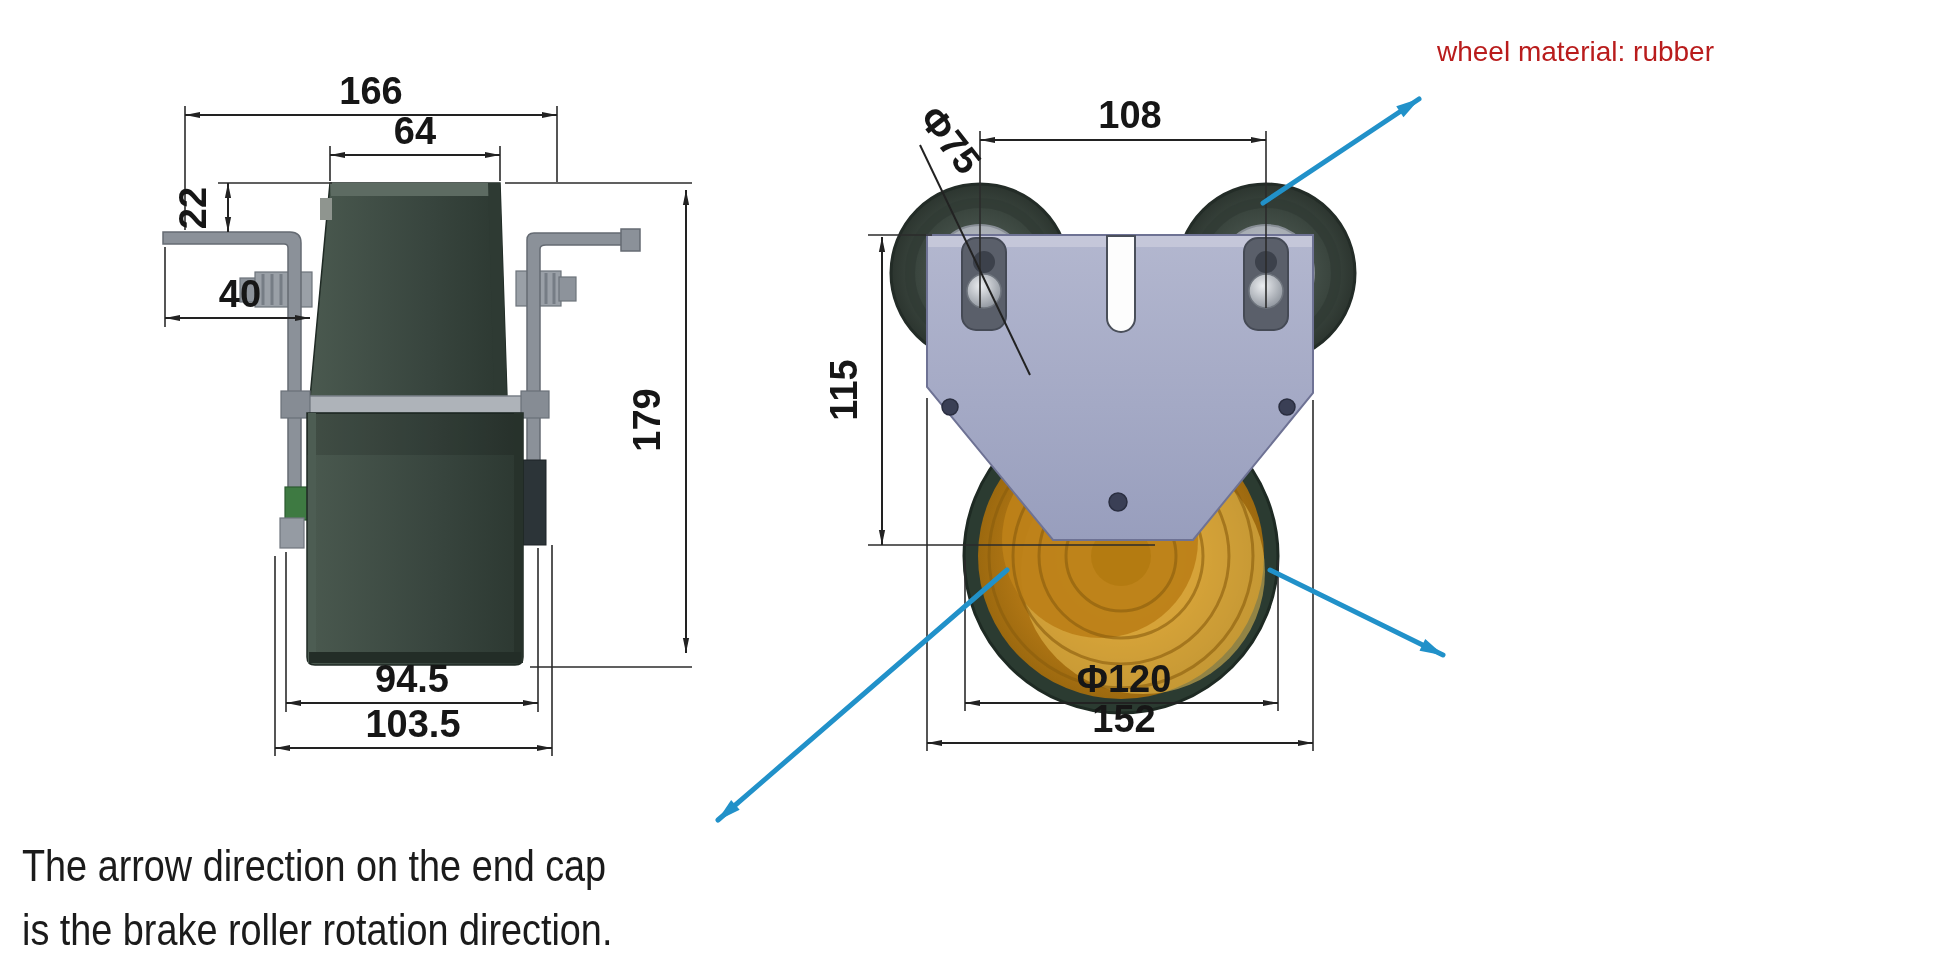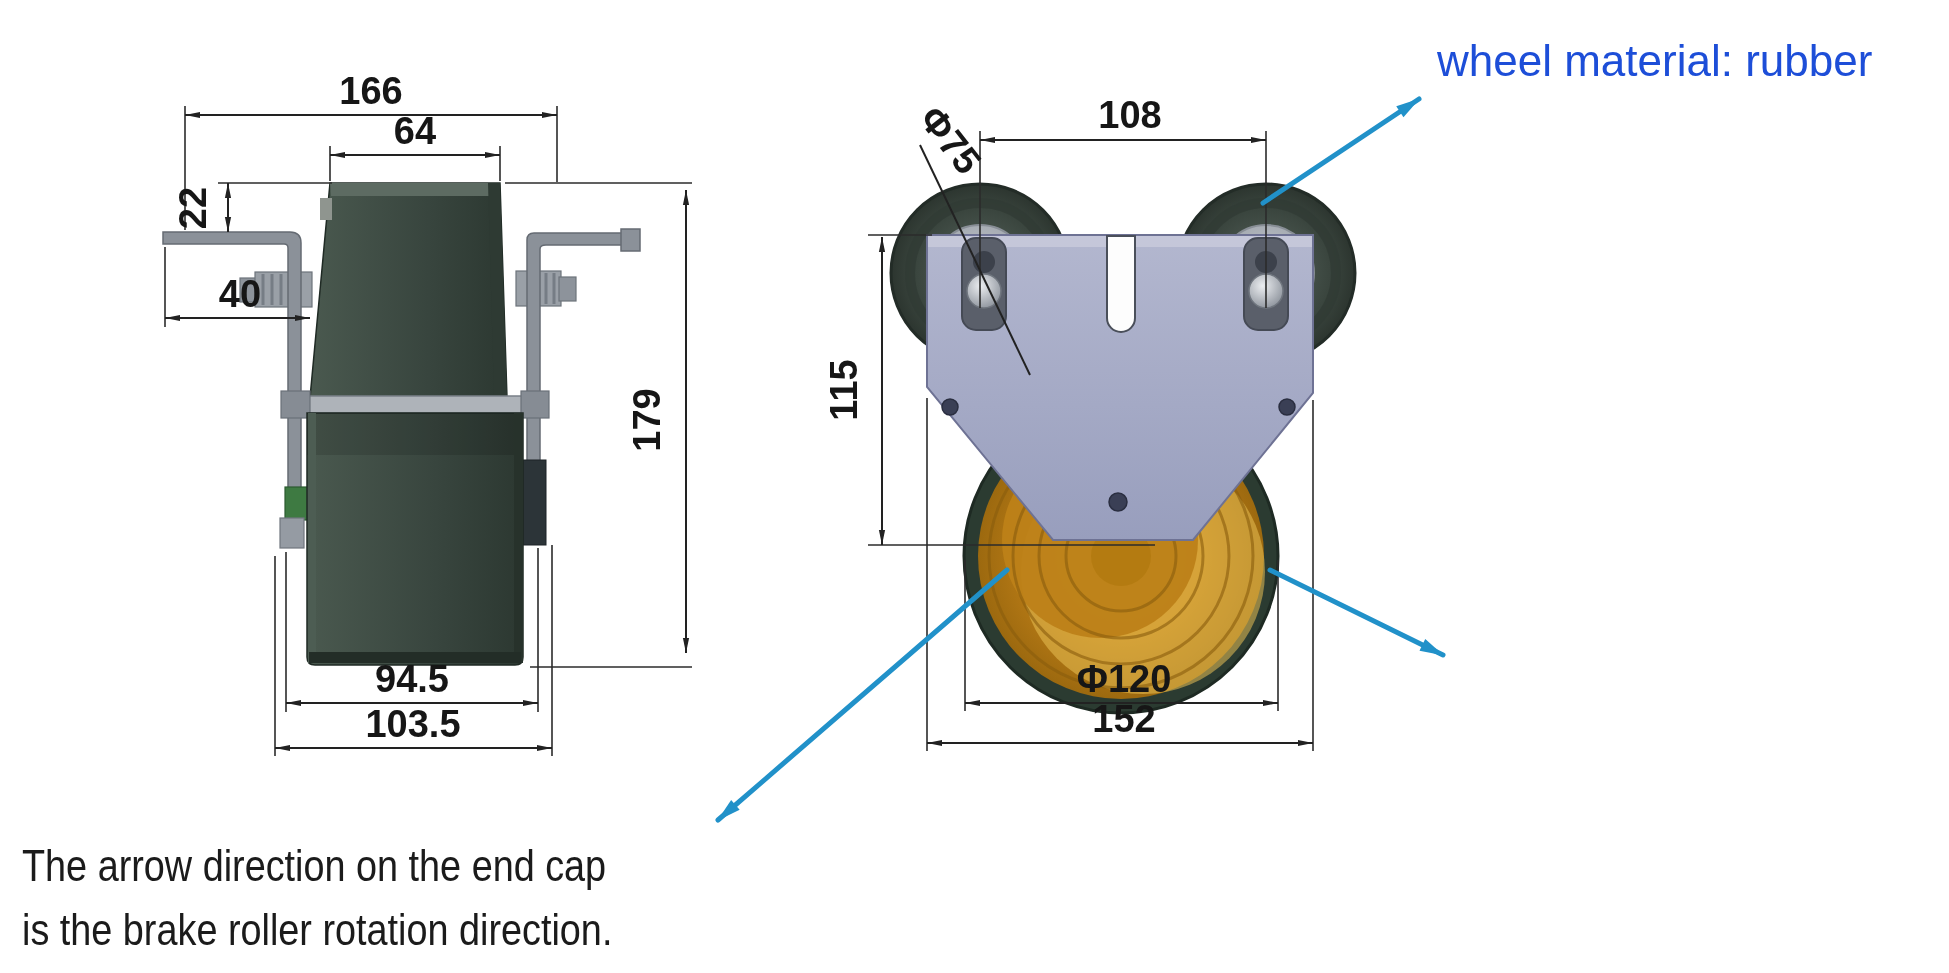--- a/index.html
+++ b/index.html
@@ -11,21 +11,21 @@
     font-family:"Liberation Sans",sans-serif;
   }
   svg{position:absolute;left:0;top:0;}
   .dim{
     font-family:"Liberation Sans",sans-serif;
     font-weight:bold;font-size:38px;fill:#161616;
   }
   .annotation{
     position:absolute;
     font-family:"Liberation Sans",sans-serif;
-    font-size:44px;color:#1d4ed8;white-space:nowrap;
+    font-size:28px;color:#b91c1c;white-space:nowrap;
   }
   .note{
     position:absolute;left:22px;top:834px;
     font-family:"Liberation Sans",sans-serif;
     font-size:45px;color:#1b1b1b;line-height:64px;white-space:nowrap;
     transform:scaleX(.84);transform-origin:left top;
   }
 </style>
 </head>
 <body>

